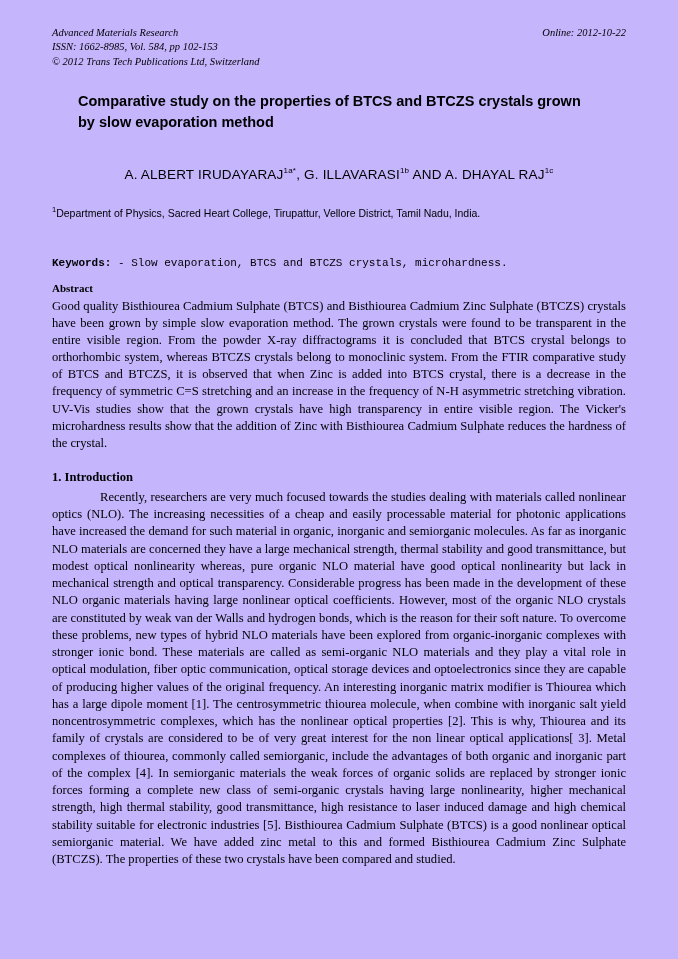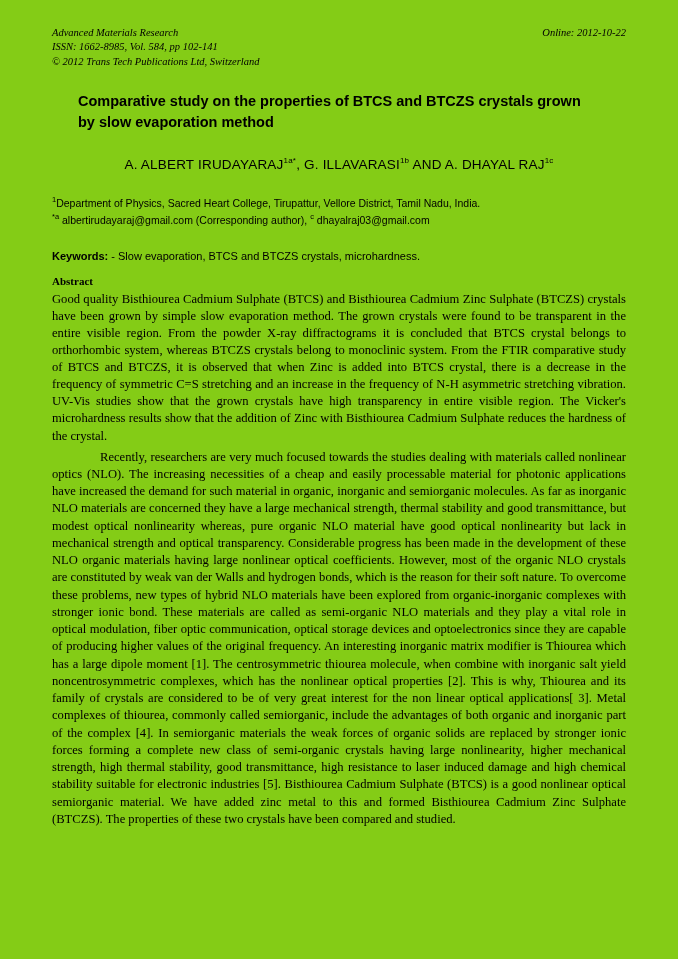--- a/index.html
+++ b/index.html
@@ -13,21 +13,21 @@
     font-family: "Liberation Serif", serif;
     color: #000000;
     position: relative;
     overflow: hidden;
   }
   .page {
     box-sizing: border-box;
     width: 678px;
     height: 959px;
     padding: 26px 52px 20px 52px;
-    background: #84cc16;
+    background: #c4b5fd;
   }
   
   .header {
     display: flex;
     justify-content: space-between;
     align-items: flex-start;
     font-size: 10.5px;
     line-height: 1.38;
   }
   .header-left {
@@ -46,21 +46,21 @@
     margin-top: 22px;
     text-align: left;
     font-family: "Liberation Sans", sans-serif;
     font-weight: bold;
     font-size: 14.5px;
     line-height: 1.45;
     padding: 0 26px;
   }
   
   .authors {
-    margin-top: 23px;
+    margin-top: 33px;
     text-align: center;
     font-family: "Liberation Sans", sans-serif;
     font-size: 13.5px;
     letter-spacing: 0.2px;
   }
   .authors sup {
     font-size: 8px;
     vertical-align: super;
   }
   
@@ -70,22 +70,22 @@
     font-family: "Liberation Sans", sans-serif;
     font-size: 10.5px;
     line-height: 1.55;
   }
   .affil sup {
     font-size: 7.5px;
     vertical-align: super;
   }
   
   .keywords {
-    margin-top: 22px;
-    font-family: Liberation Sans, sans-serif;
+    margin-top: 36px;
+    font-family: Liberation Mono, monospace;
     font-size: 11px;
   }
   .keywords .kw-label {
     font-weight: bold;
   }
   
   .abstract-heading {
     margin-top: 13px;
     font-family: "Liberation Serif", serif;
     font-weight: bold;
@@ -112,39 +112,39 @@
   }
 </style>
 </head>
 <body>
 
 <div class="page">
 
   <div class="header">
     <div class="header-left">
       <div>Advanced Materials Research</div>
-      <div>ISSN: 1662-8985, Vol. 584, pp 102-141</div>
+      <div>ISSN: 1662-8985, Vol. 584, pp 102-153</div>
       <div>© 2012 Trans Tech Publications Ltd, Switzerland</div>
     </div>
     <div class="header-right">Online: 2012-10-22</div>
   </div>
 
   <div class="title">Comparative study on the properties of BTCS and BTCZS crystals grown by slow evaporation method</div>
 
   <div class="authors">
     <span>A. ALBERT IRUDAYARAJ</span><sup>1a*</sup><span>,  G. ILLAVARASI</span><sup>1b</sup><span> AND A. DHAYAL RAJ</span><sup>1c</sup>
   </div>
 
   <div class="affil">
     <div><sup>1</sup><span>Department of Physics, Sacred Heart College, Tirupattur, Vellore District, Tamil Nadu, India.</span></div>
-    <div><sup>*a</sup><span> albertirudayaraj@gmail.com (Corresponding author), </span><sup>c</sup><span> dhayalraj03@gmail.com</span></div>
   </div>
 
   <div class="keywords">
     <span class="kw-label">Keywords:</span><span> - Slow evaporation, BTCS and BTCZS crystals, microhardness.</span>
   </div>
 
   <div class="abstract-heading">Abstract</div>
   <div class="abstract-body">Good quality Bisthiourea Cadmium Sulphate (BTCS) and Bisthiourea Cadmium Zinc Sulphate (BTCZS) crystals have been grown by simple slow evaporation method. The grown crystals were found to be transparent in the entire visible region. From the powder X-ray diffractograms it is concluded that BTCS crystal belongs to orthorhombic system, whereas BTCZS crystals belong to monoclinic system. From the FTIR comparative study of BTCS and BTCZS, it is observed that when Zinc is added into BTCS crystal, there is a decrease in the frequency of symmetric C=S stretching and an increase in the frequency of N-H asymmetric stretching vibration. UV-Vis studies show that the grown crystals have high transparency in entire visible region. The Vicker's microhardness results show that the addition of Zinc with Bisthiourea Cadmium Sulphate reduces the hardness of the crystal.</div>
 
+  <div class="section-heading">1. Introduction</div>
   <div class="section-body">Recently, researchers are very much focused towards the studies dealing with materials called nonlinear optics (NLO). The increasing necessities of a cheap and easily processable material for photonic applications have increased the demand for such material in organic, inorganic and semiorganic molecules. As far as inorganic NLO materials are concerned they have a large mechanical strength, thermal stability and good transmittance, but modest optical nonlinearity whereas, pure organic NLO material have good optical nonlinearity but lack in mechanical strength and optical transparency. Considerable progress has been made in the development of these NLO organic materials having large nonlinear optical coefficients. However, most of the organic NLO crystals are constituted by weak van der Walls and hydrogen bonds, which is the reason for their soft nature. To overcome these problems, new types of hybrid NLO materials have been explored from organic-inorganic complexes with stronger ionic bond. These materials are called as semi-organic NLO materials and they play a vital role in optical modulation, fiber optic communication, optical storage devices and optoelectronics since they are capable of producing higher values of the original frequency. An interesting inorganic matrix modifier is Thiourea which has a large dipole moment [1]. The centrosymmetric thiourea molecule, when combine with inorganic salt yield noncentrosymmetric complexes, which has the nonlinear optical properties [2]. This is why, Thiourea and its family of crystals are considered to be of very great interest for the non linear optical applications[ 3].  Metal complexes of thiourea, commonly called semiorganic, include the advantages of both organic and inorganic part of the complex [4]. In semiorganic materials the weak forces of organic solids are replaced by stronger ionic forces forming a complete new class of semi-organic crystals having large nonlinearity, higher mechanical strength, high thermal stability, good transmittance, high resistance to laser induced damage and high chemical stability suitable for electronic industries [5]. Bisthiourea Cadmium Sulphate (BTCS) is a good nonlinear optical semiorganic material. We have added zinc metal to this and formed Bisthiourea Cadmium Zinc Sulphate (BTCZS). The properties of these two crystals have been compared and studied.</div>
 
 </div>
 
 </body></html>

